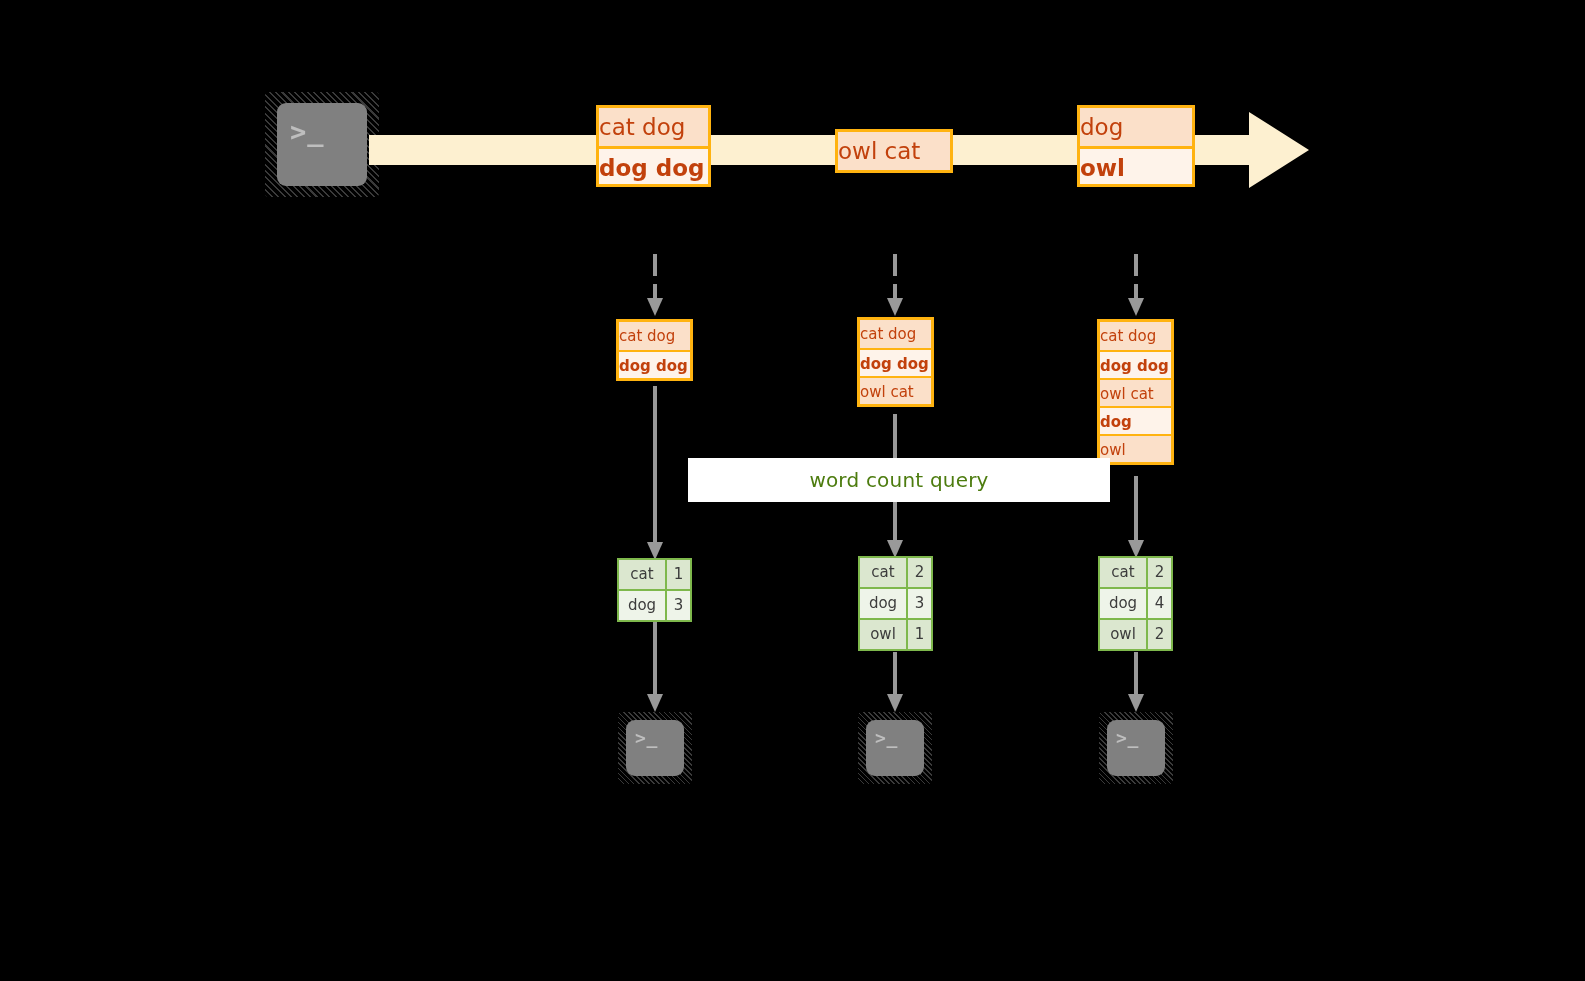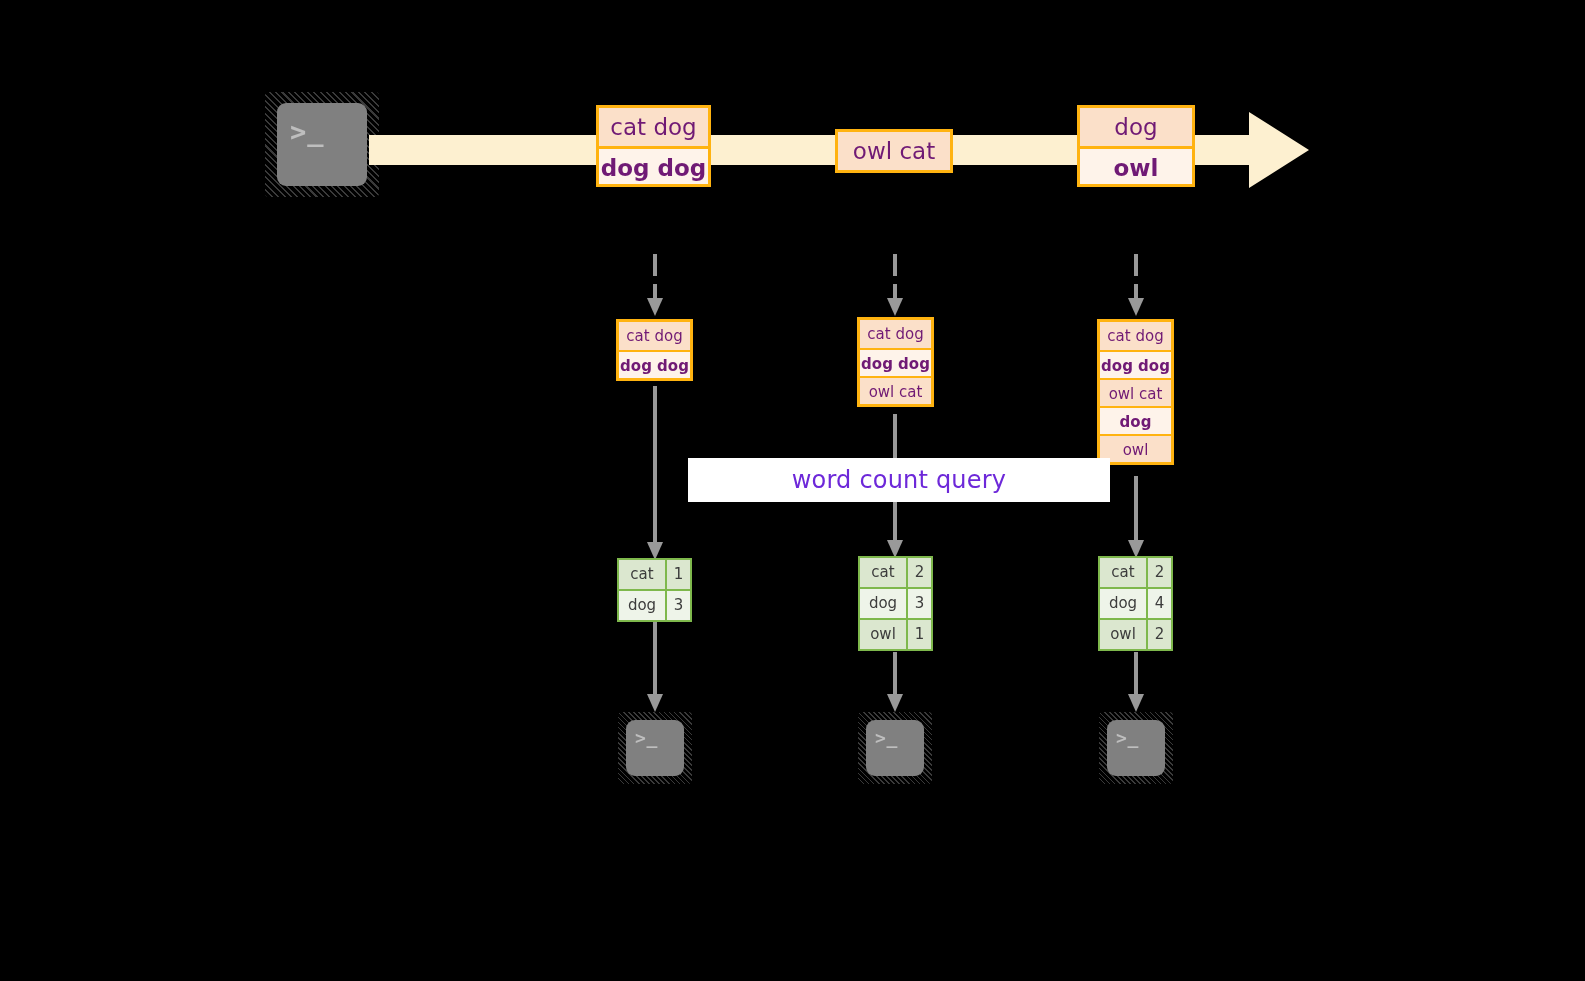--- a/index.html
+++ b/index.html
@@ -72,22 +72,22 @@
 
   
   .rec-stack {
     position: absolute;
     box-sizing: border-box;
     border: 3px solid #FFB310;
     background: #FFB310;
   }
   .rec-cell {
     box-sizing: border-box;
-    text-align: center;
-    color: #701a75;
+    text-align: left;
+    color: #c2410c;
     white-space: nowrap;
     overflow: hidden;
   }
   .rec-cell.dark  { background: #FBE0C9; }
   .rec-cell.light { background: #FEF3EA; font-weight: bold; }
 
   
   .rec-big .rec-cell {
     font-size: 23px;
     height: 38px;
@@ -138,22 +138,22 @@
     left: 688px;
     top: 458px;
     width: 422px;
     height: 44px;
     background: #FFFFFF;
     display: flex;
     align-items: center;
     justify-content: center;
   }
   .query-band .label {
-    font-size: 24px;
-    color: #6d28d9;
+    font-size: 20px;
+    color: #4d7c0f;
     white-space: nowrap;
     letter-spacing: 0.2px;
   }
 </style>
 </head>
 <body>
 
 <div id="canvas">
 
   <div class="terminal terminal-big">

